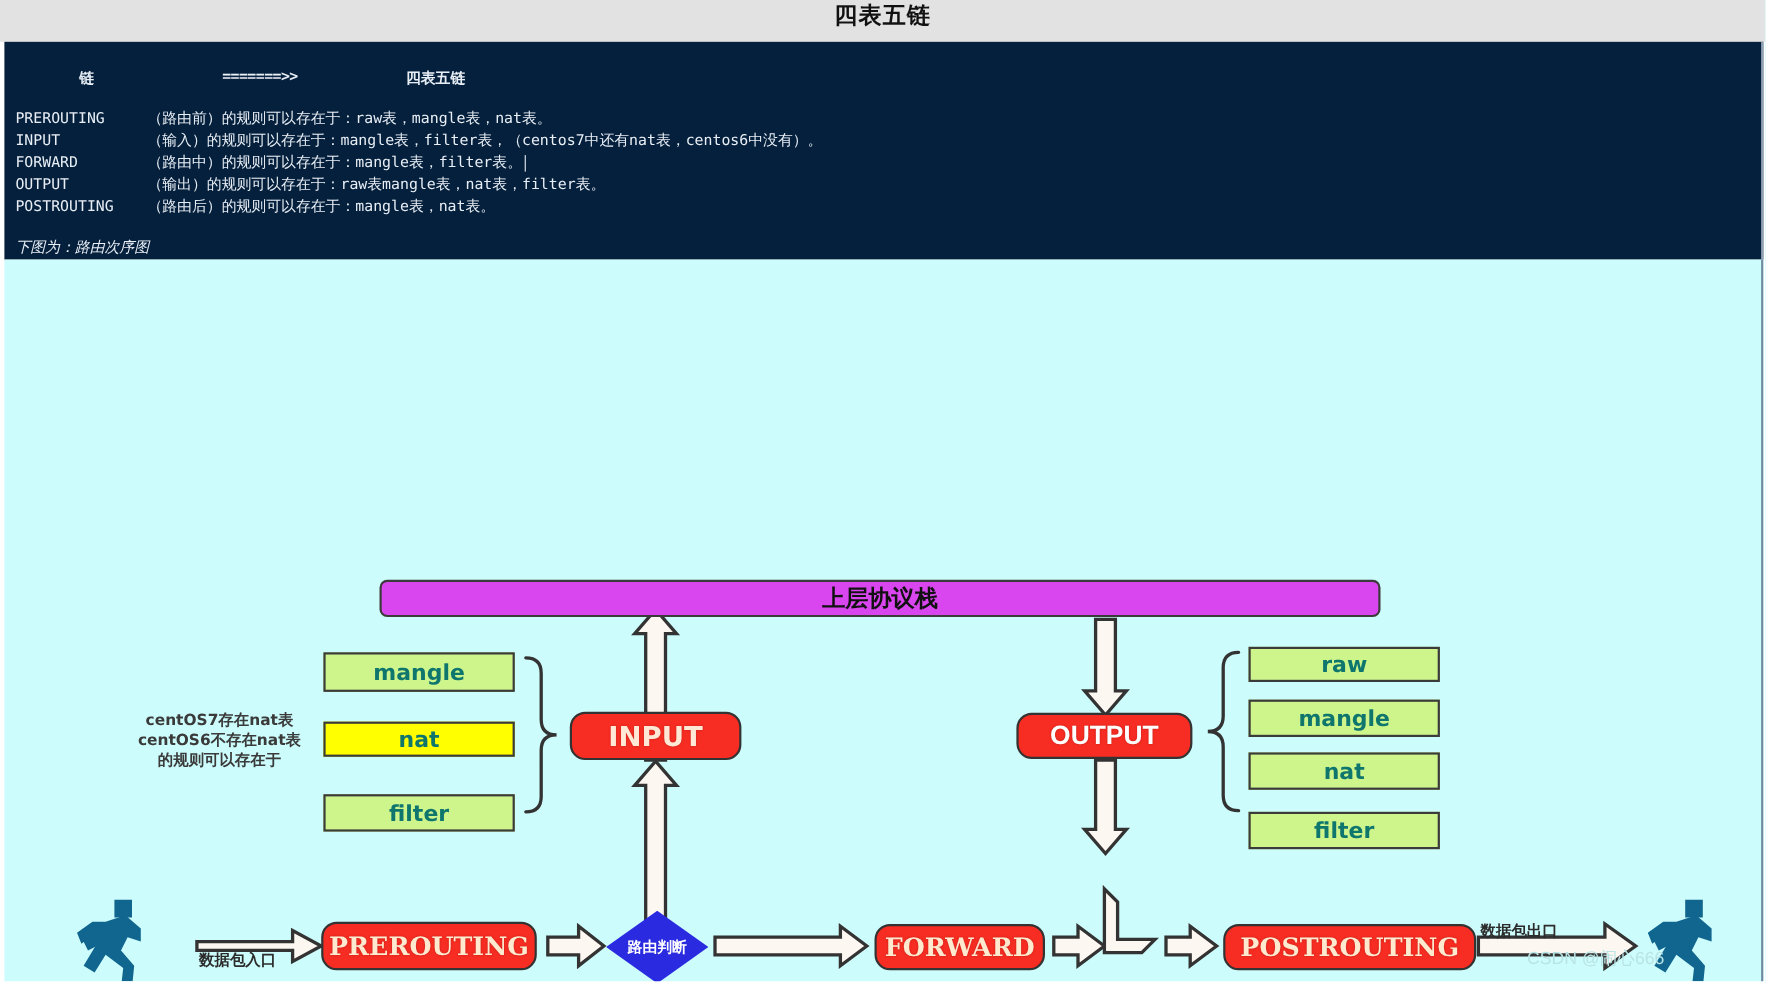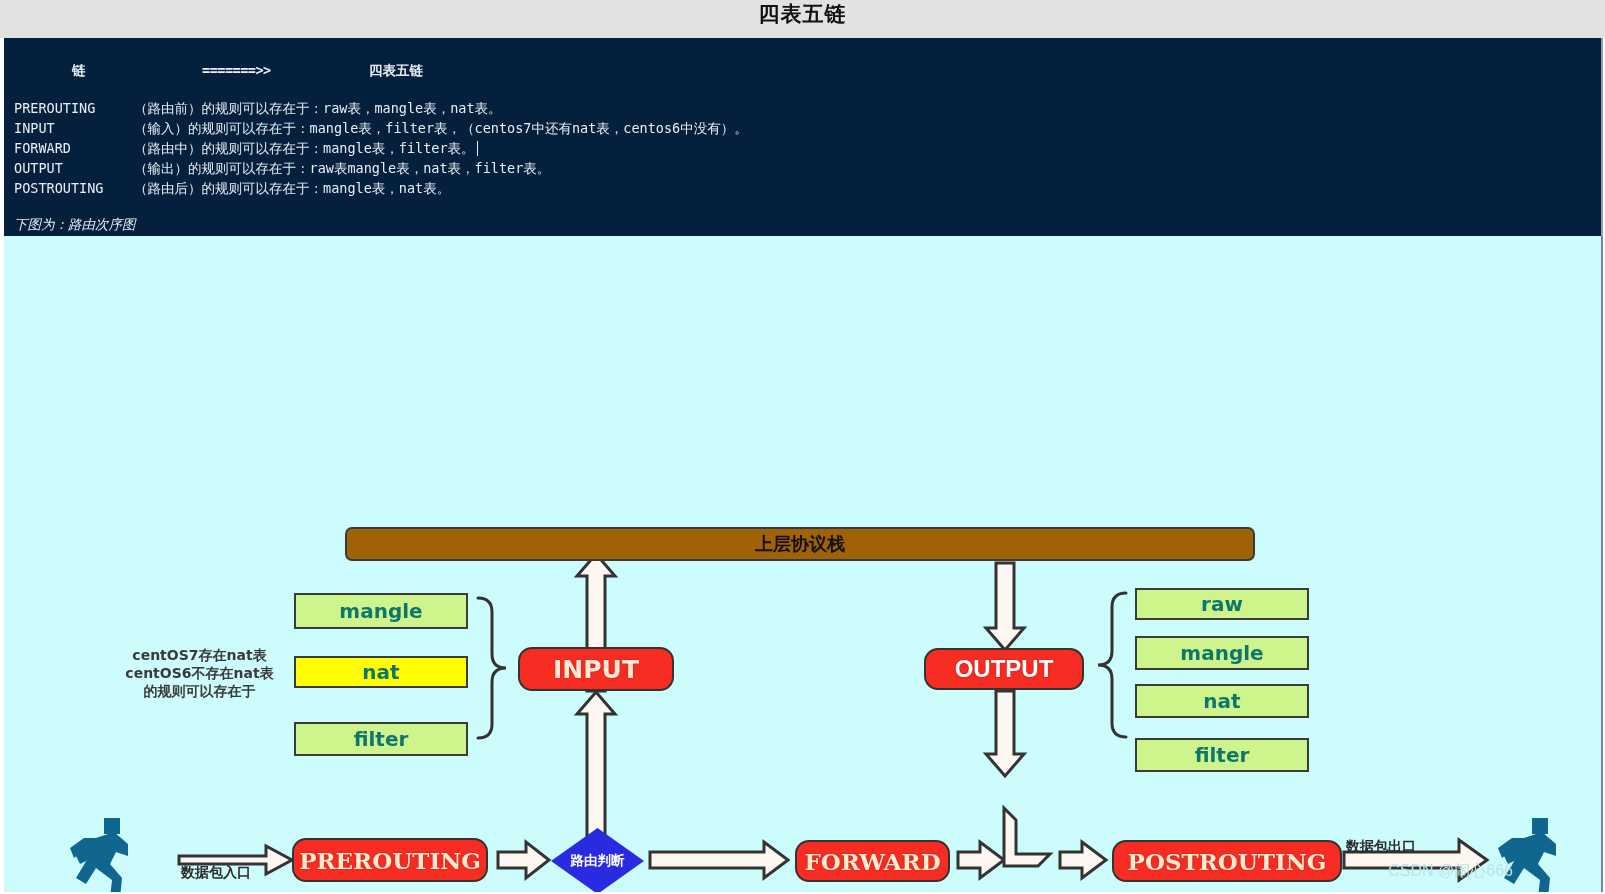--- a/index.html
+++ b/index.html
@@ -54,23 +54,23 @@
     background:#ccfcfb;
     border-right:2px solid #6d8ba3;
     overflow:hidden;
   }
 
   .node{position:absolute;box-sizing:border-box;}
 
   
   .stackbar{
     left:341px;top:291px;width:910px;height:34px;
-    background:#a16207;border:2.5px solid #3b3b3b;border-radius:7px;
-    display:flex;align-items:center;justify-content:center;
-    font-size:18px;font-weight:bold;color:#111;
+    background:#d946ef;border:2.5px solid #3b3b3b;border-radius:7px;
+    display:flex;align-items:center;justify-content:center;
+    font-size:21px;font-weight:bold;color:#111;
     font-family:"DejaVu Sans","Liberation Sans",sans-serif;
   }
 
   
   .chainpill{
     background:#f72c22;border:2.5px solid #333;border-radius:14px;
     display:flex;align-items:center;justify-content:center;
     color:#ffe9cf;font-weight:bold;
     font-family:"DejaVu Serif","Liberation Serif",serif;
     text-shadow:0 0 2px rgba(0,0,0,.25);

